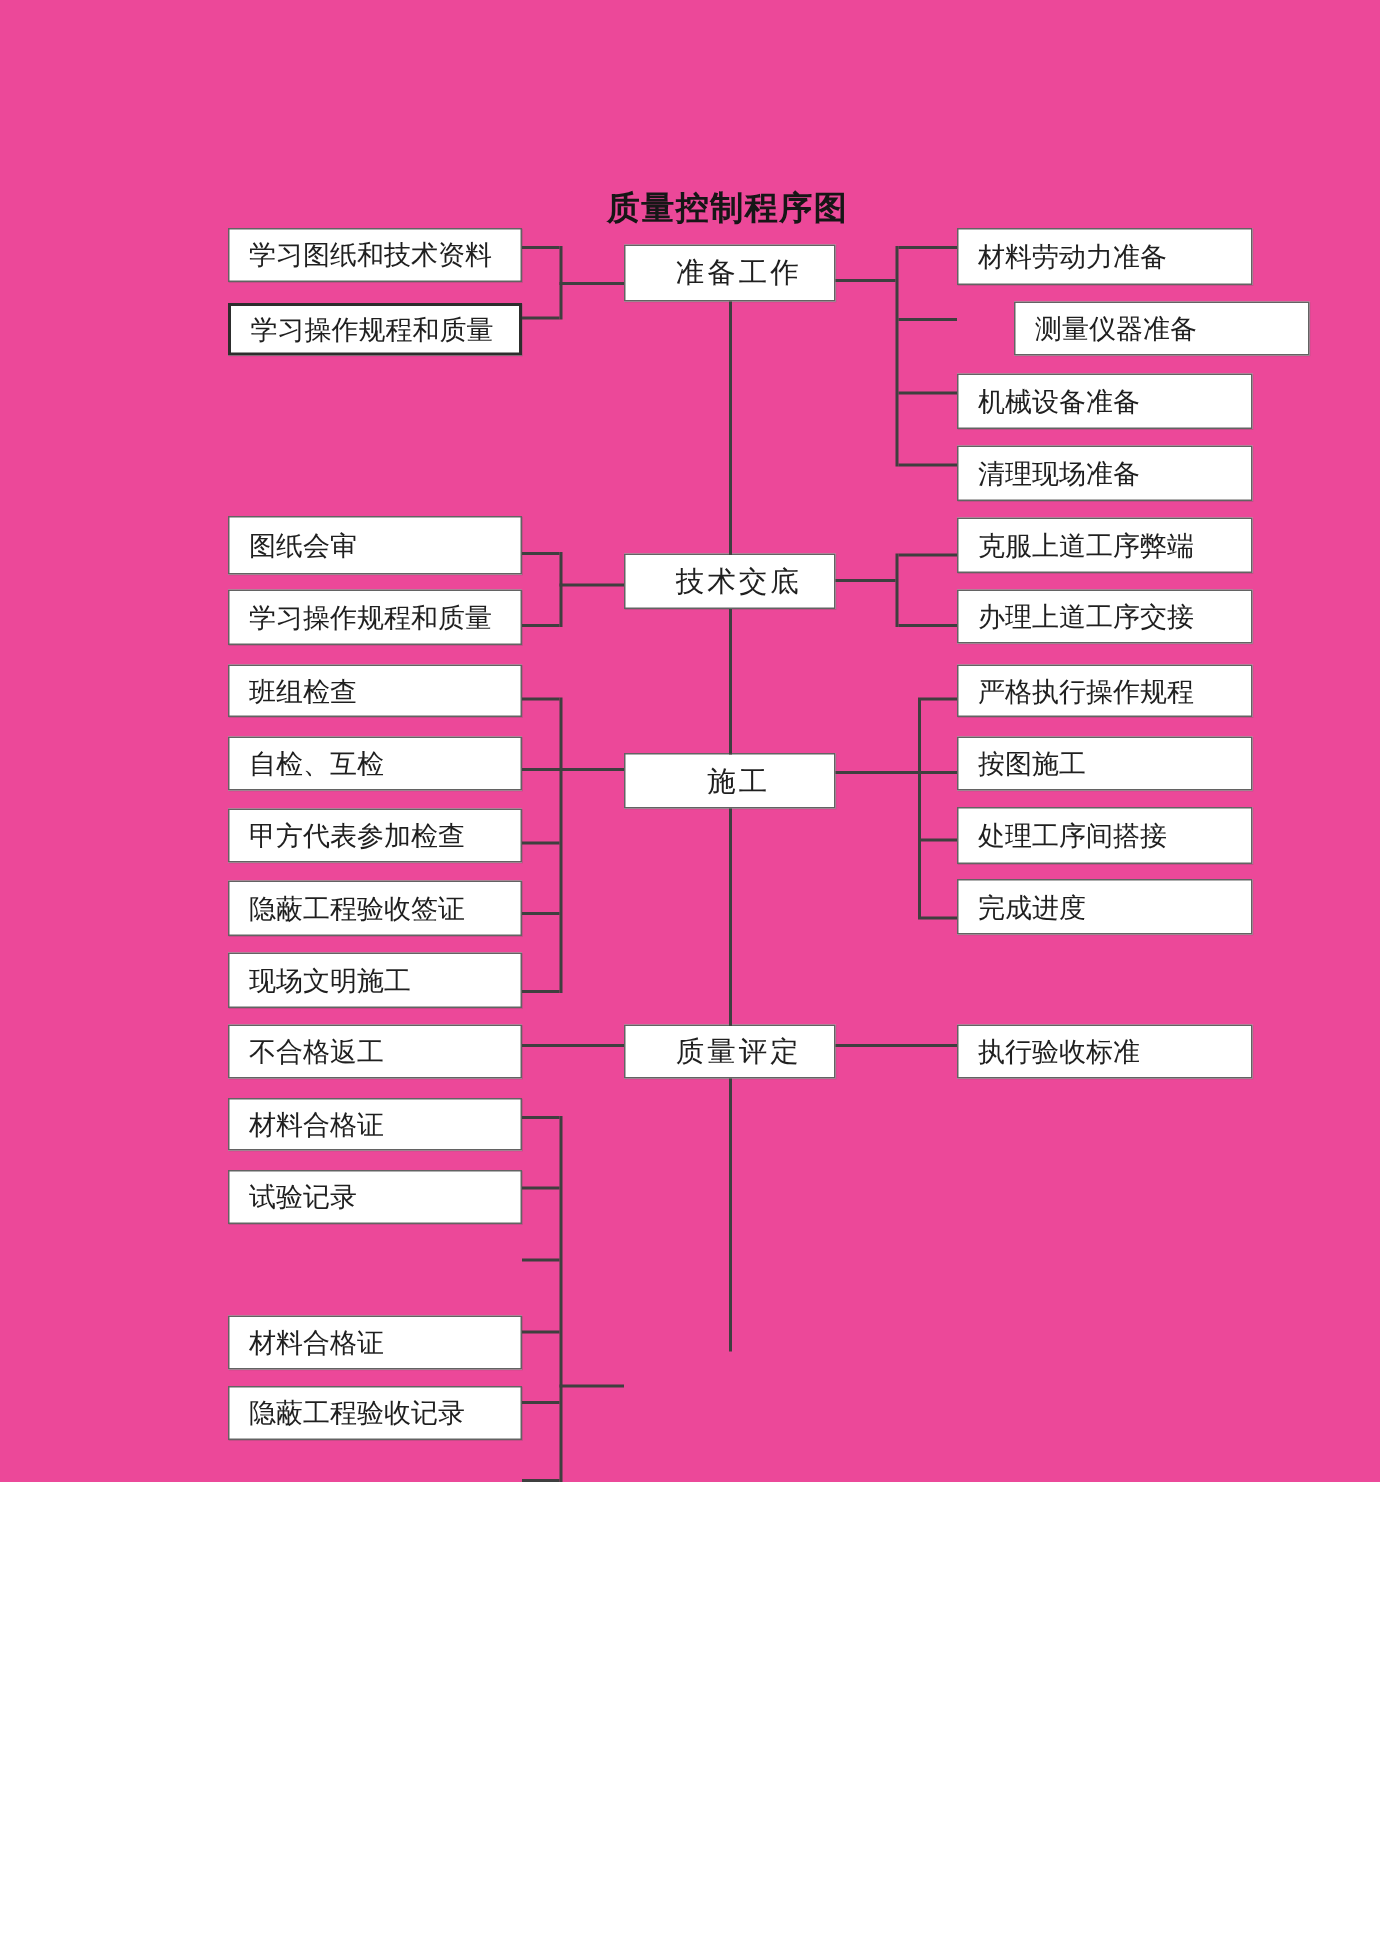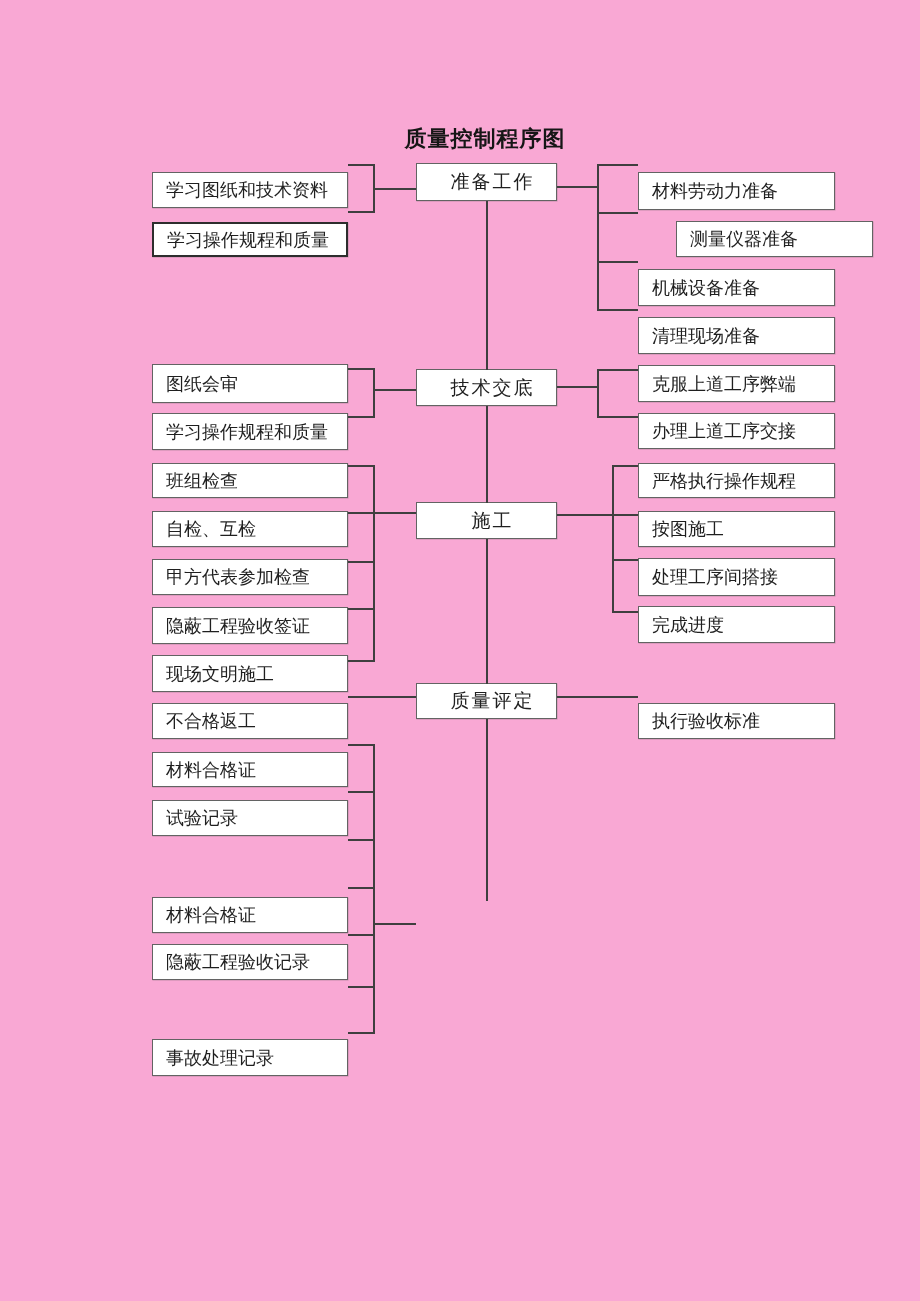--- a/index.html
+++ b/index.html
@@ -1,33 +1,33 @@
 <!DOCTYPE html>
 <html><head>
 <meta charset="utf-8">
 <style>
   html,body{margin:0;padding:0;background:#ffffff;}
   .page{
-    position:relative;width:920px;height:1301px;background:#f9a8d4;
+    position:relative;width:920px;height:988px;background:#ec4899;
     font-family:"Liberation Serif","DejaVu Serif",serif;overflow:hidden;
   }
   .title{
     position:absolute;left:403px;top:124px;width:164px;
     font-family:"Liberation Sans","DejaVu Sans",sans-serif;
     font-weight:700;font-size:22px;letter-spacing:1px;color:#161616;
     text-align:center;white-space:nowrap;
   }
   .box{
     position:absolute;box-sizing:border-box;background:#ffffff;
     border:1.5px solid #636363;color:#1f1f1f;font-size:18px;
     display:flex;align-items:center;white-space:nowrap;
     box-shadow:0.5px 0.5px 0 rgba(90,90,90,.35);
     padding-left:12px;
   }
-  .side{padding-left:13px;justify-content:flex-start;margin-top:20px;}
+  .side{padding-left:13px;justify-content:flex-start;}
   .stage{justify-content:center;font-size:19px;letter-spacing:2px;}
   .bold-border{border:2px solid #2d2d2d;}
   .ln{position:absolute;background:#3f3f3f;}
   .ln.h{height:2px;}
   .ln.v{width:2px;}
 </style>
 </head>
 <body>
 
 <div class="page">

